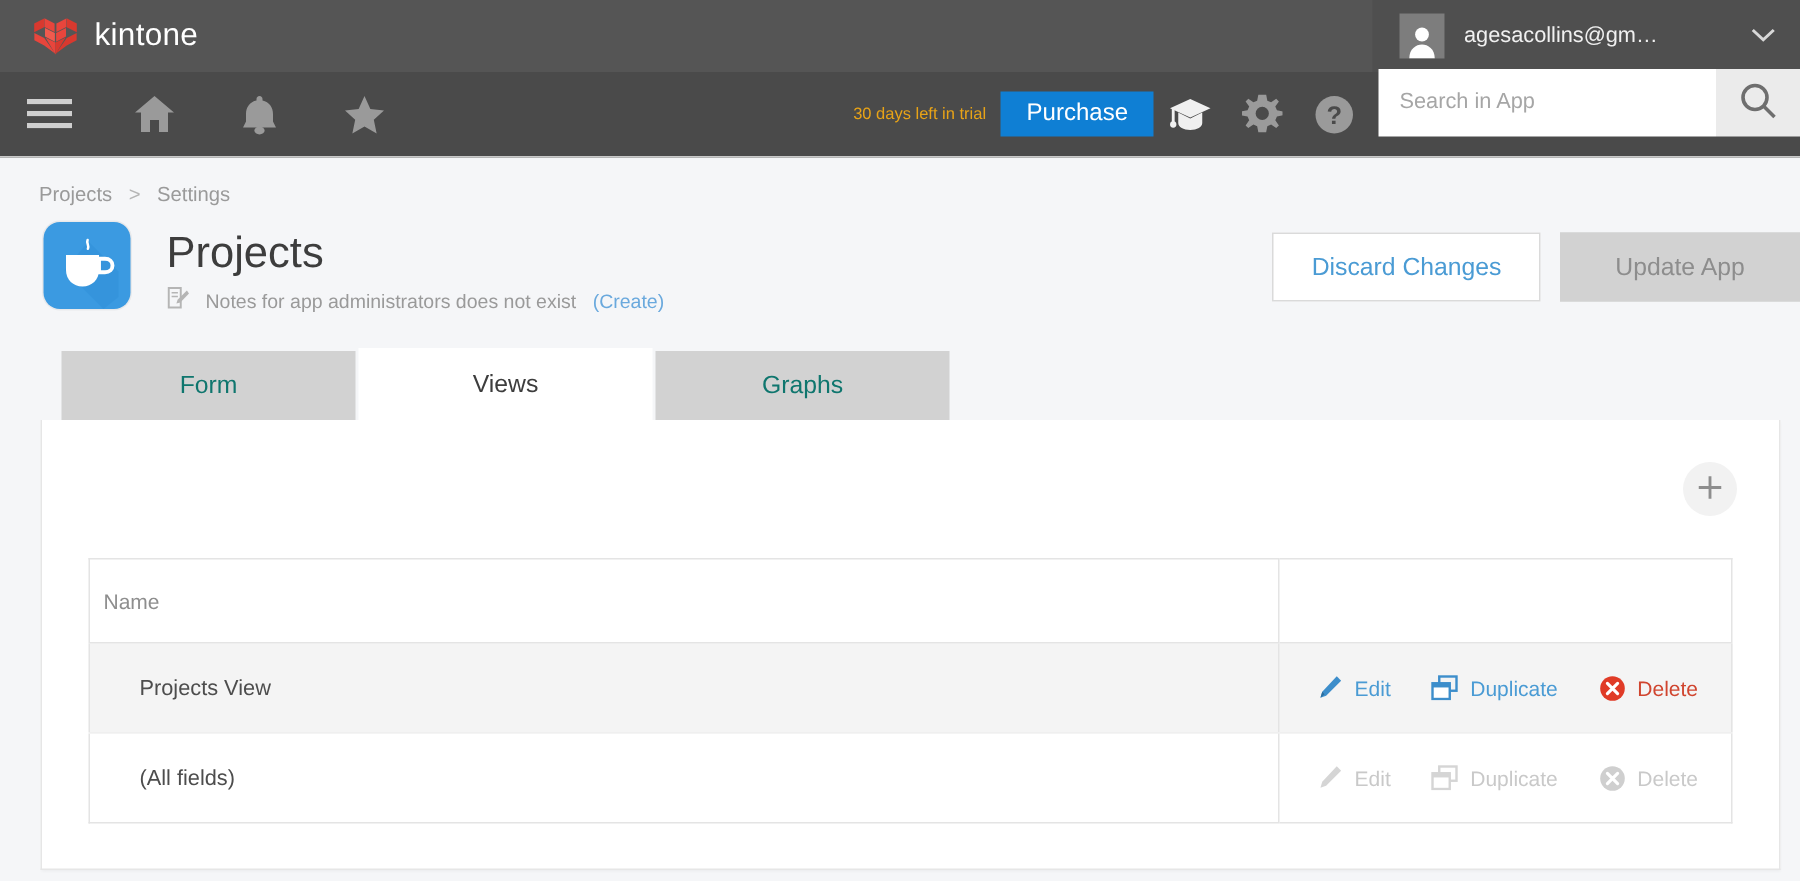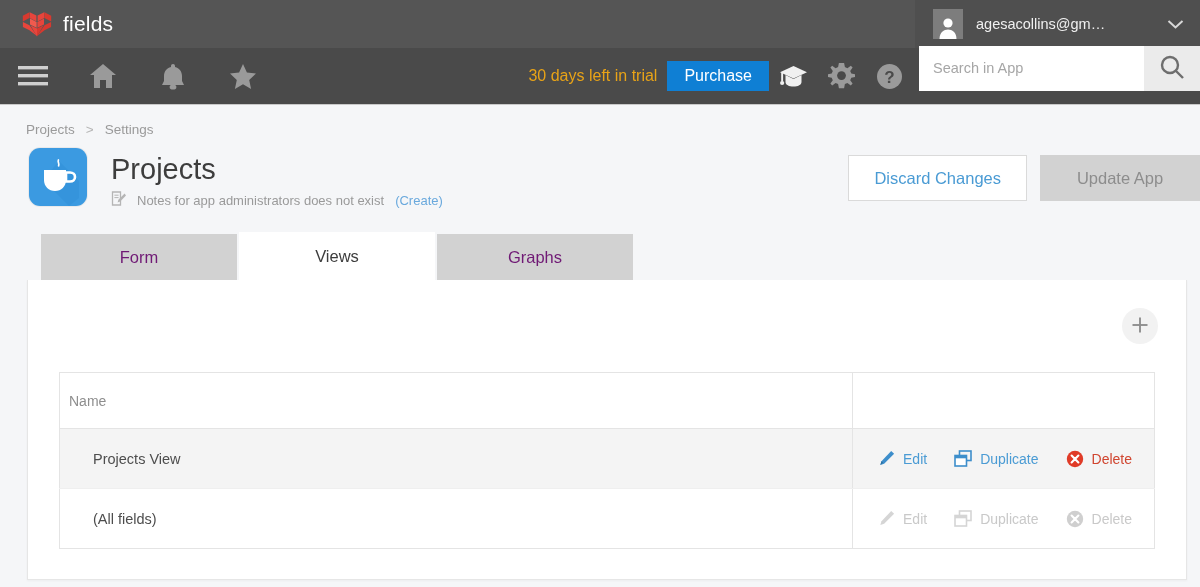--- a/index.html
+++ b/index.html
@@ -81,21 +81,21 @@
   .nav-ico svg { display: block; }
 
   .nav-right {
     position: absolute;
     right: 0; top: 0; bottom: 0;
     display: flex;
     align-items: center;
   }
   .trial-text {
     color: #e8a317;
-    font-size: 16px;
+    font-size: 11px;
     white-space: nowrap;
     padding-right: 10px;
   }
   .purchase-btn {
     background: #0f7fd4;
     color: #ffffff;
     font-size: 16px;
     border: none;
     height: 30px;
     padding: 0 17px;
@@ -231,21 +231,21 @@
     display: flex;
     padding-left: 41px;
     gap: 2px;
     align-items: flex-end;
     height: 48px;
   }
   .tab {
     width: 196px;
     height: 46px;
     background: #d2d2d2;
-    color: #701a75;
+    color: #0f766e;
     font-size: 16.5px;
     display: flex;
     align-items: center;
     justify-content: center;
     cursor: pointer;
   }
   .tab.active {
     background: #ffffff;
     color: #3d3d3d;
     height: 48px;
@@ -346,21 +346,21 @@
           <path d="M22.2 1.3 L15.6 4.6 L15.6 10.4 L22.2 7.0 Z"></path>
           <path d="M0.9 11.0 L7.5 14.3 L14.9 24.9 L7.5 19.3 L0.9 15.9 Z" fill="#e8453c"></path>
           <path d="M29.1 11.0 L22.5 14.3 L15.1 24.9 L22.5 19.3 L29.1 15.9 Z" fill="#d8392f"></path>
           <path d="M8.0 7.6 L14.6 11.0 L14.6 16.8 L8.0 13.4 Z" fill="#f05a4e"></path>
           <path d="M22.0 7.6 L15.4 11.0 L15.4 16.8 L22.0 13.4 Z" fill="#e8453c"></path>
           <path d="M15.0 17.4 L15.0 25.4 L8.4 14.2 Z" fill="#e8453c"></path>
           <path d="M15.0 17.4 L15.0 25.4 L21.6 14.2 Z" fill="#d8392f"></path>
         </g>
       </svg>
     </span>
-    <span class="brand-name">fields</span>
+    <span class="brand-name">kintone</span>
   </div>
 
   <div class="user-chip">
     <span class="avatar-box">
       <svg width="22" height="24" viewBox="0 0 22 24">
         <circle cx="11" cy="8" r="4.6" fill="#ffffff"></circle>
         <path d="M2.5 24 C2.5 17.5 7 14.6 11 14.6 C15 14.6 19.5 17.5 19.5 24 Z" fill="#ffffff"></path>
       </svg>
     </span>
     <span class="user-email">agesacollins@gm…</span>

